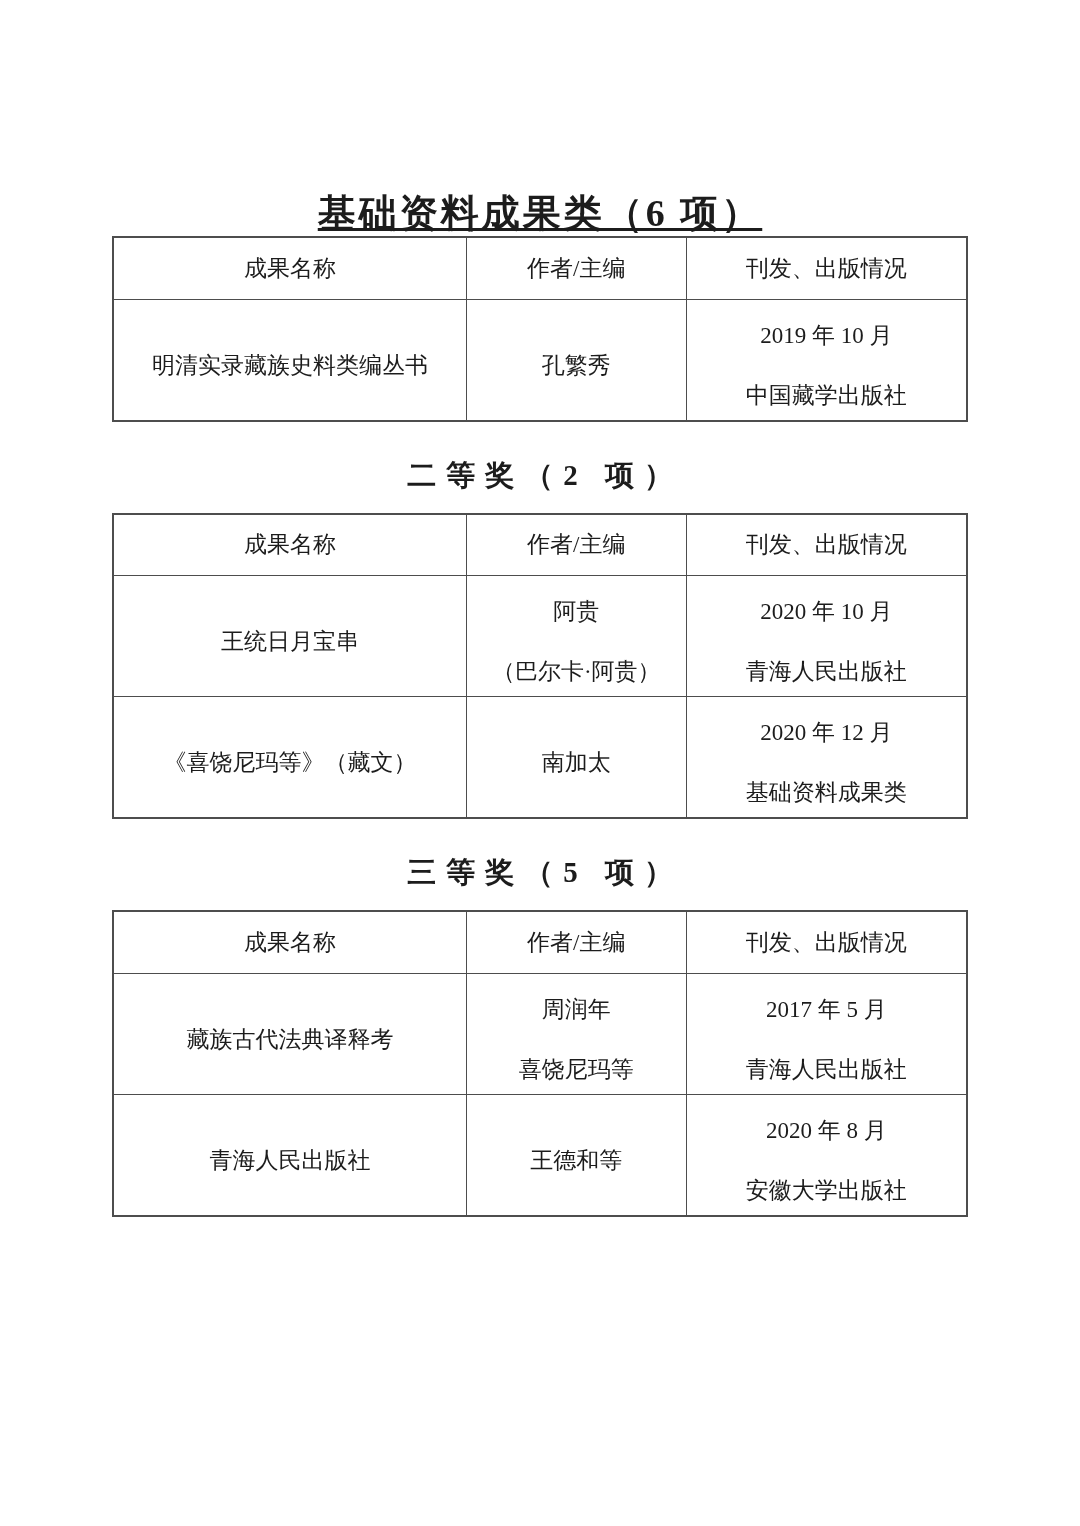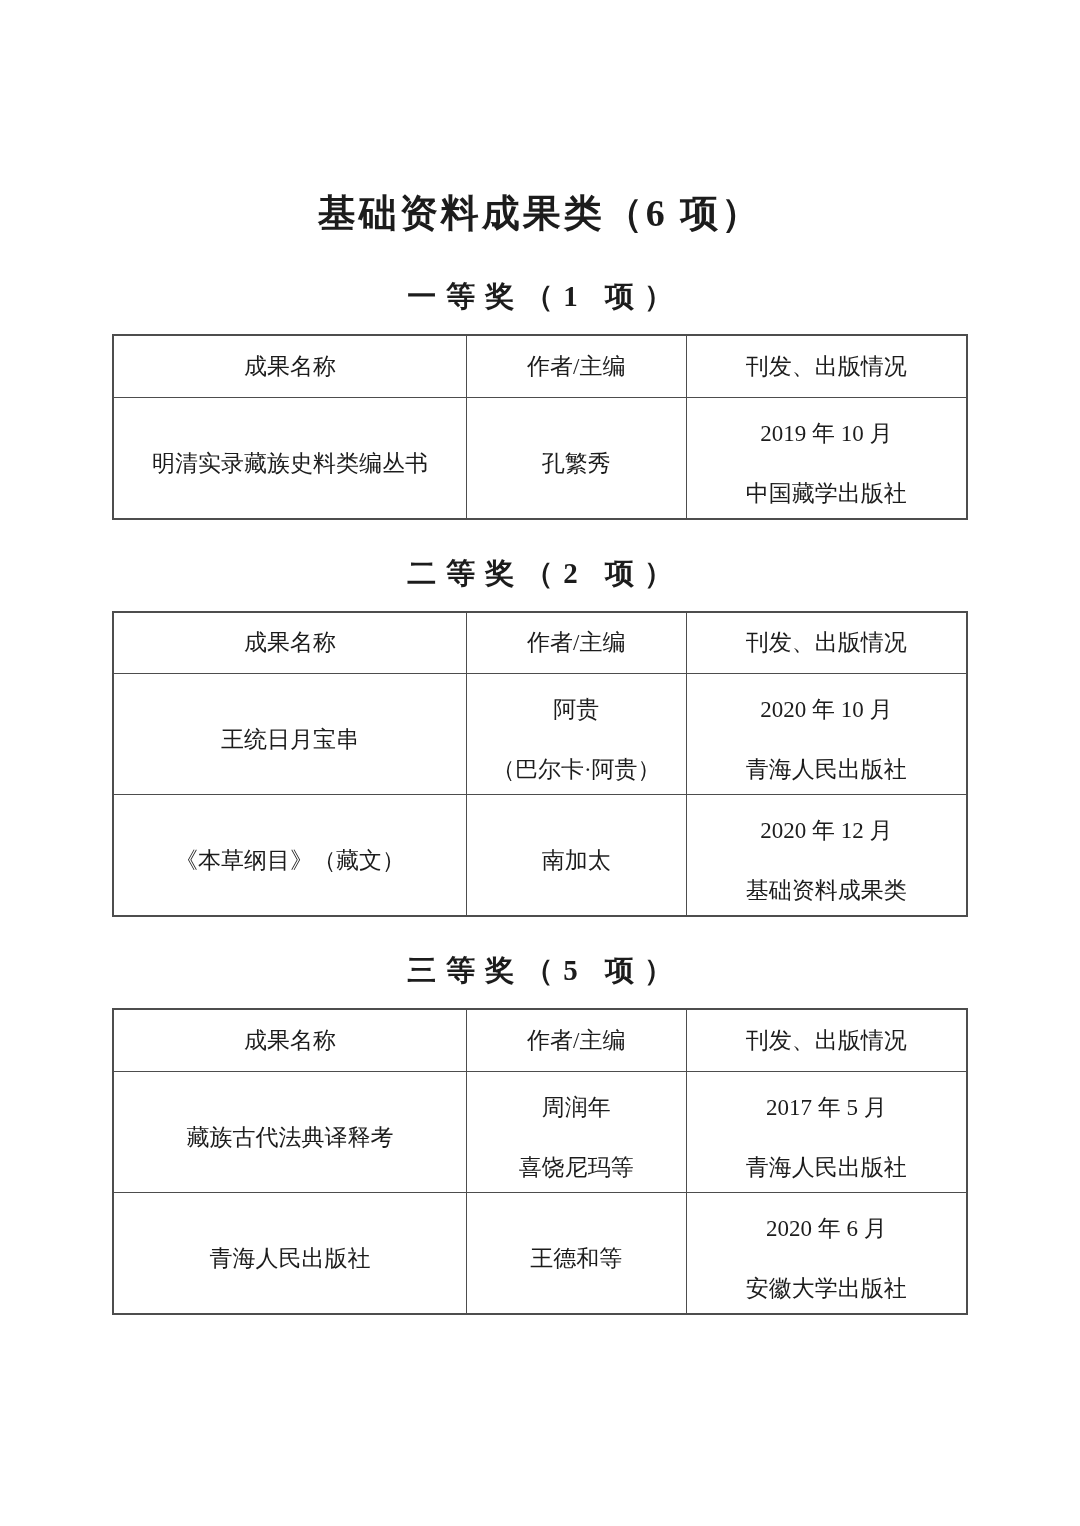--- a/index.html
+++ b/index.html
@@ -17,20 +17,21 @@
     height: 1526px;
     padding-top: 190px;
   }
   .doc-title {
     margin: 0;
     font-size: 38px;
     line-height: 46px;
     font-weight: 700;
     text-align: center;
     letter-spacing: 3px;
+    text-decoration: underline;
   }
   .award-heading {
     margin: 42px 0 20px 0;
     font-size: 29px;
     line-height: 36px;
     font-weight: 700;
     text-align: center;
     letter-spacing: 10px;
     text-indent: 10px;
   }
@@ -61,21 +62,20 @@
   .cell-line { line-height: 48px; margin-top: 12px; }
 </style>
 </head>
 <body>
 
 <div class="doc">
 
   <h1 class="doc-title">基础资料成果类（6 项）</h1>
 
   <section class="award-section">
-    <h2 class="award-heading">一等奖（1 项）</h2>
     <table class="awards-table">
       <colgroup>
           <col class="col-name">
           <col class="col-author">
           <col class="col-pub">
         </colgroup>
       <thead>
         <tr>
           <th>成果名称</th>
           <th>作者/主编</th>
@@ -123,21 +123,21 @@
             <div class="cell-line">阿贵</div>
             <div class="cell-line">（巴尔卡·阿贵）</div>
           </td>
           <td>
             <div class="cell-line">2020 年 10 月</div>
             <div class="cell-line">青海人民出版社</div>
           </td>
         </tr>
         <tr>
           <td>
-            <div class="cell-line">《本草纲目》（藏文）</div>
+            <div class="cell-line">《喜饶尼玛等》（藏文）</div>
           </td>
           <td>
             <div class="cell-line">南加太</div>
           </td>
           <td>
             <div class="cell-line">2020 年 12 月</div>
             <div class="cell-line">基础资料成果类</div>
           </td>
         </tr>
       </tbody>
@@ -174,21 +174,21 @@
           </td>
         </tr>
         <tr>
           <td>
             <div class="cell-line">青海人民出版社</div>
           </td>
           <td>
             <div class="cell-line">王德和等</div>
           </td>
           <td>
-            <div class="cell-line">2020 年 6 月</div>
+            <div class="cell-line">2020 年 8 月</div>
             <div class="cell-line">安徽大学出版社</div>
           </td>
         </tr>
       </tbody>
     </table>
   </section>
 
 </div>
 
 </body></html>

